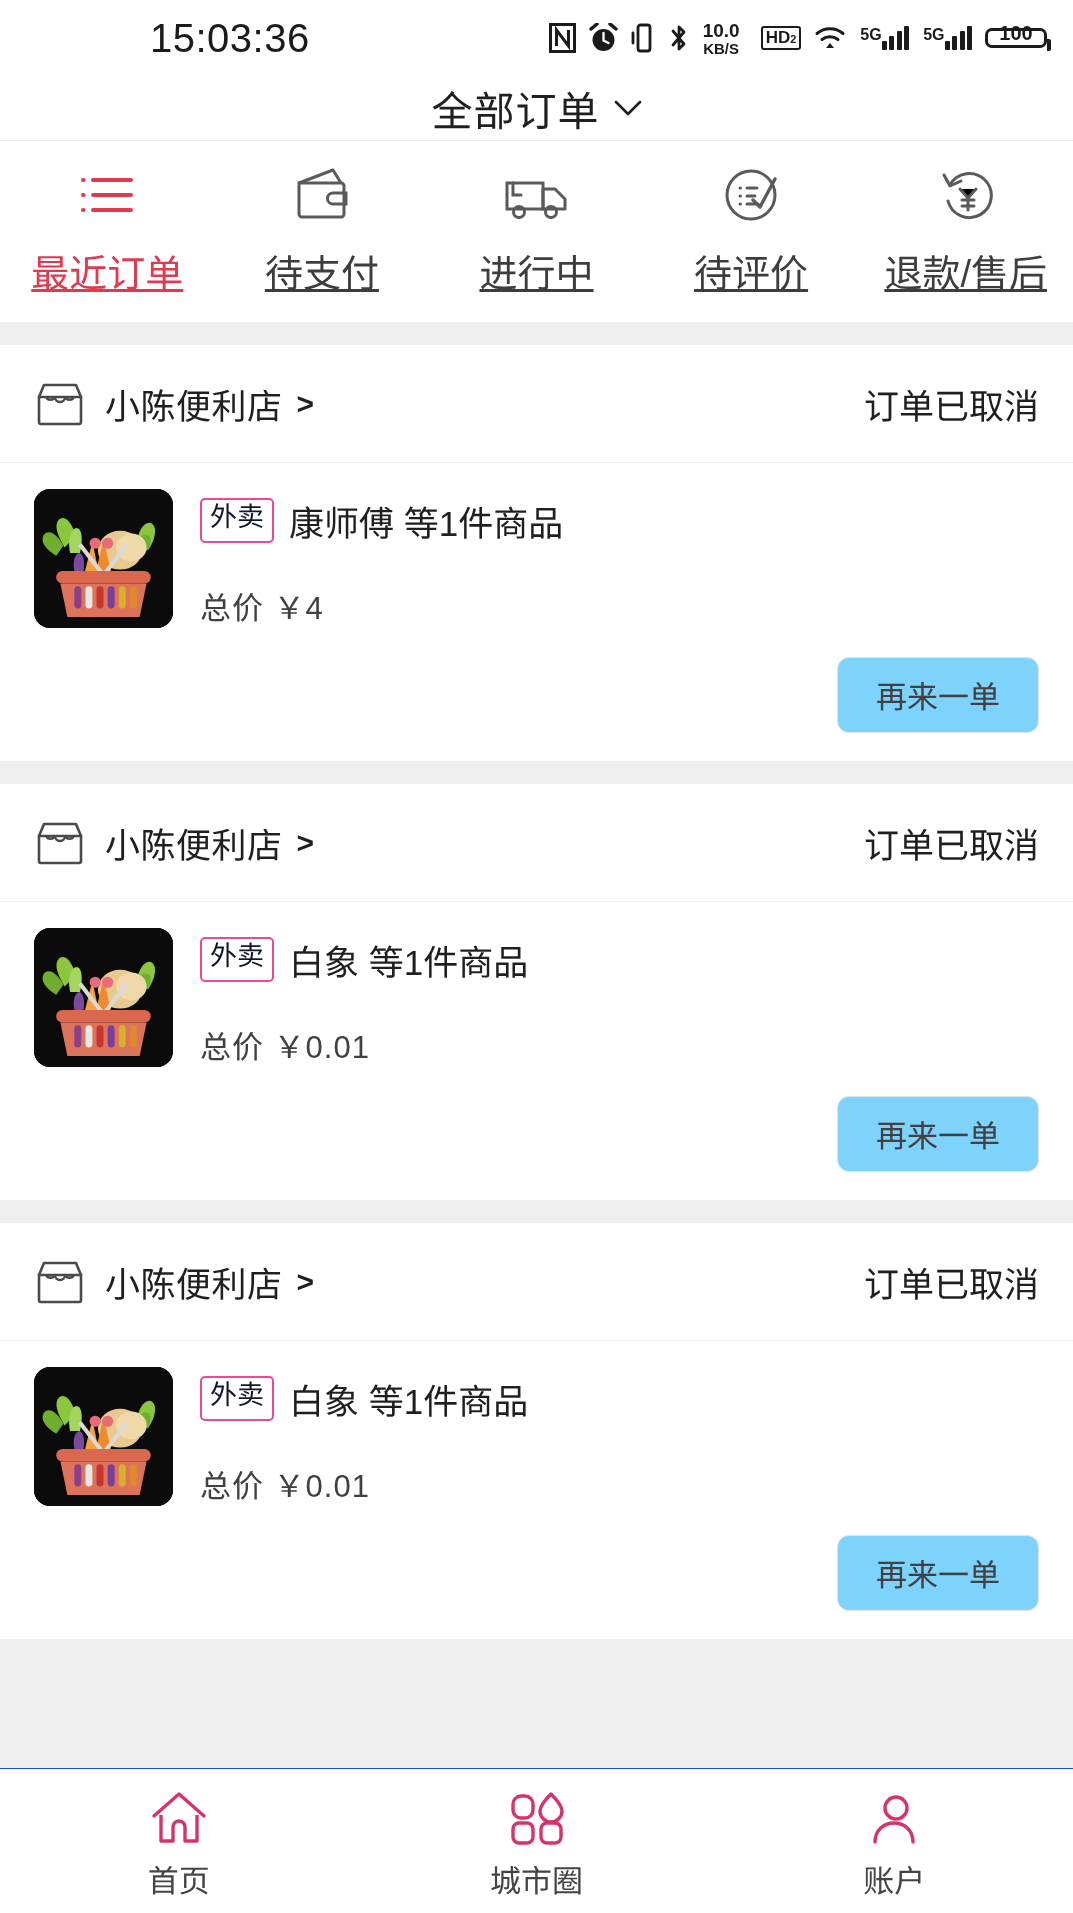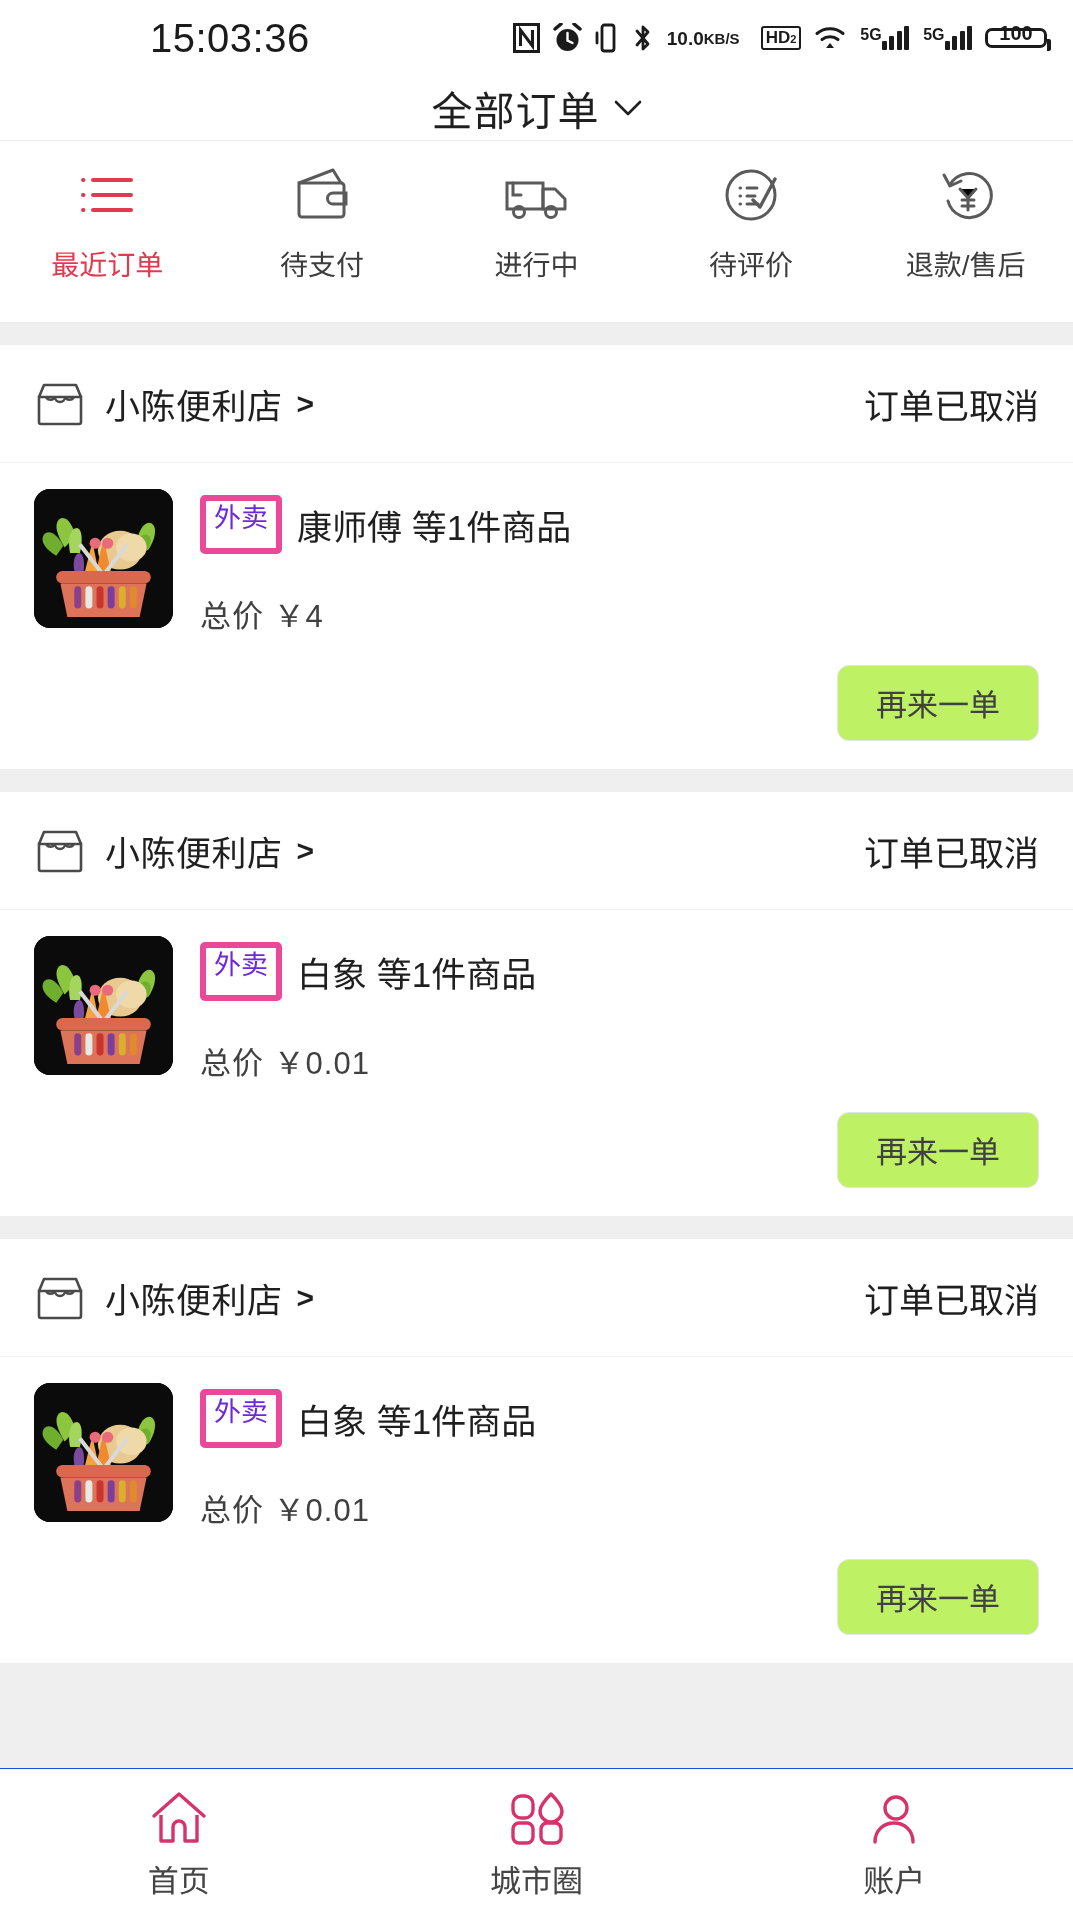--- a/index.html
+++ b/index.html
@@ -22,21 +22,21 @@
     font-size:40px; font-weight:400; color:#1b1b1b;
     letter-spacing:0.5px;
     margin-left:150px;
   }
   .sb-icons{
     margin-left:auto;
     display:flex; align-items:center; gap:13px;
   }
   .sb-ic{ display:flex; align-items:center; justify-content:center; color:#1b1b1b; }
   .sb-net{
-    display:flex; flex-direction:row; align-items:center;
+    display:flex; flex-direction:column; align-items:center;
     line-height:1; color:#1b1b1b; font-weight:700;
   }
   .sb-net .n1{ font-size:19px; }
   .sb-net .n2{ font-size:15px; margin-top:1px; }
   .hd-box{
     border:2.5px solid #1b1b1b; border-radius:3px;
     font-size:17px; font-weight:700; color:#1b1b1b;
     padding:1px 3px; line-height:1.05;
     display:flex; align-items:baseline;margin-left:8px;
   }
@@ -79,21 +79,21 @@
   .tabs{
     flex:0 0 181px; height:181px;
     display:flex; align-items:flex-start; background:#fff;
     padding-top:25px;
   }
   .tab{
     flex:1; display:flex; flex-direction:column;
     align-items:center; gap:19px;
   }
   .tab .ic{ height:58px; display:flex; align-items:center; justify-content:center; }
-  .tab .lb{ font-size:28px; color:#3d3d3d; white-space:nowrap; }
+  .tab .lb{ font-size:38px; color:#3d3d3d; white-space:nowrap;text-decoration:underline; }
   .tab.active .lb{ color:#e03a4e; }
 
   
   .scroll{
     flex:1 1 auto; overflow:hidden; background:#ffffff;
     display:flex; flex-direction:column;
   }
   .gapbar{ flex:0 0 23px; background:#efeff0; }
   .gapbar.tall{ flex:0 0 68px; }
 
@@ -119,41 +119,41 @@
   }
   .thumb{
     width:139px; height:139px; flex:0 0 139px;
     border-radius:16px; overflow:hidden; background:#000;
     position:relative;
   }
   .thumb svg{ display:block; width:100%; height:100%; }
   .body-text{ padding-left:27px; padding-top:6px; flex:1 1 auto; min-width:0;}
   .prod-line{ display:flex; align-items:center; gap:15px; }
   .badge{
-    border:6px solid #ec4899; border-radius:5px;
-    color:#6d28d9; font-size:27px;
-    padding:2px 8px 14px 8px; line-height:1.15;
+    border:2px solid #ec4899; border-radius:5px;
+    color:#0f172a; font-size:27px;
+    padding:2px 8px 8px 8px; line-height:1.15;
     white-space:nowrap;
   }
   .prod-name{
     font-size:35px; color:#1f1f1f; white-space:nowrap;
     overflow:hidden; text-overflow:ellipsis;
   }
   .price-line{
     margin-top:37px; font-size:31px; color:#404040;
     letter-spacing:1px;
   }
 
   .card-foot{
     height:133px; display:flex; align-items:center;
     justify-content:flex-end; padding:0 34px;
   }
   .reorder-btn{
     border:1.5px solid #e4e4e4; border-radius:12px;
-    background:#bef264; color:#414141;
+    background:#7dd3fc; color:#414141;
     font-size:31px; font-family:inherit;
     padding:0 38px; height:76px;
     display:flex; align-items:center; justify-content:center;
     cursor:pointer;
   }
 
   
   .bottomnav{
     flex:0 0 145px; height:145px;
     background:#fff; border-top:1px solid #1d4ed8;

